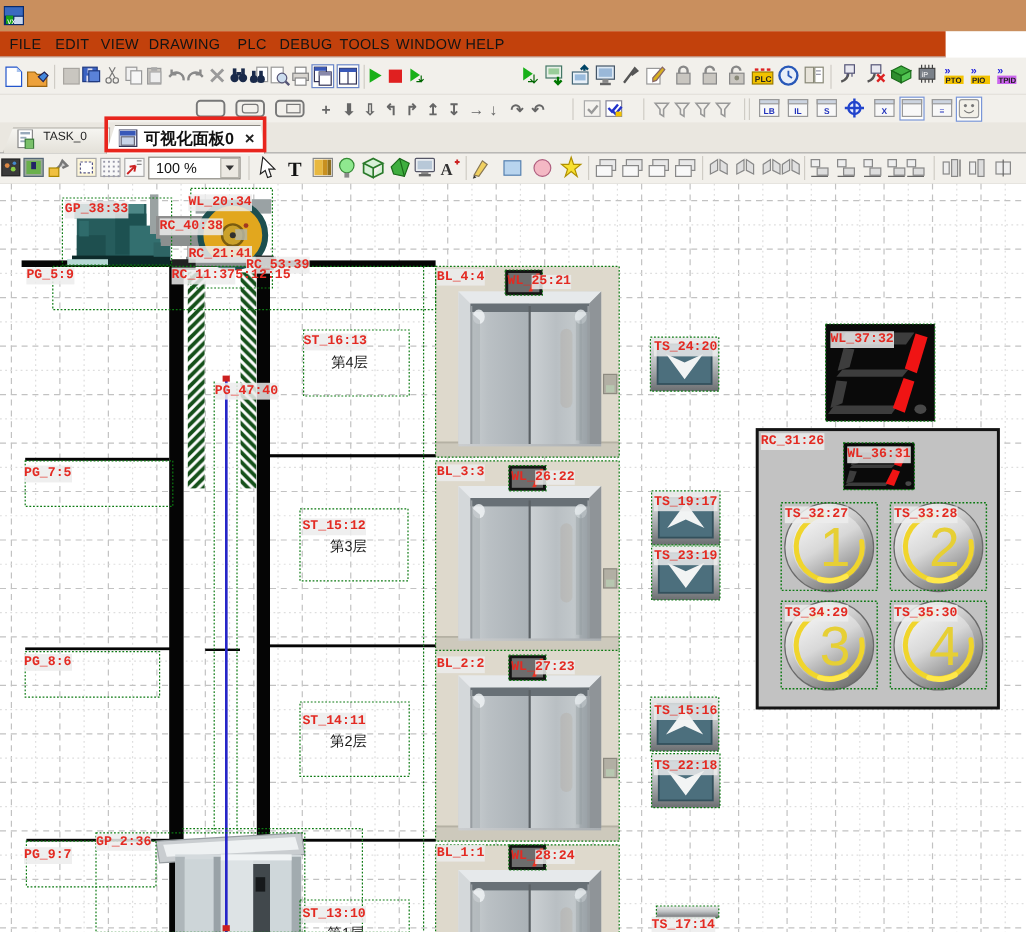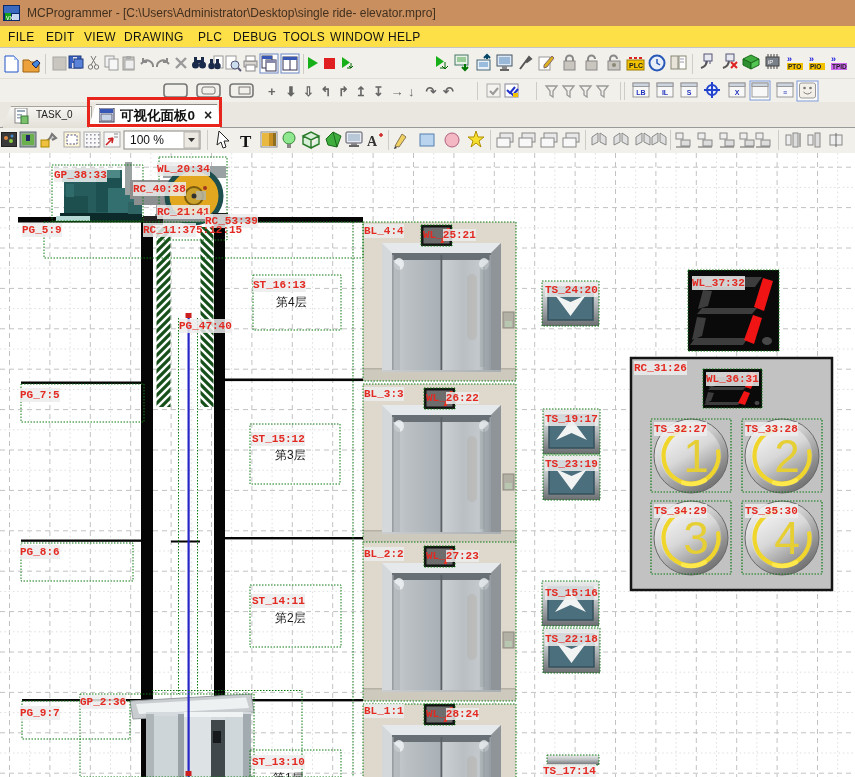--- a/index.html
+++ b/index.html
@@ -1,38 +1,37 @@
 <!DOCTYPE html>
 <html><head><meta charset="utf-8"><style>
 html,body{margin:0;padding:0}
 body{width:855px;height:777px;overflow:hidden;position:relative;font-family:"Liberation Sans",sans-serif;background:#fff}
 .abs{position:absolute}
 #title{left:0;top:0;width:855px;height:26px;background:#c98f5e}
 #title .t{left:27px;top:6px;font-size:12px;color:#41301f}
-#menu{left:0;top:26px;width:855px;height:21px;background:#fde047;border-bottom:1px solid #c4c4c4}
+#menu{left:0;top:26px;width:788px;height:21px;background:#c2410c;border-bottom:1px solid #c4c4c4}
 #menu span{position:absolute;top:4px;font-size:12px;letter-spacing:0.3px;color:#141414}
 #tb1{left:0;top:48px;width:855px;height:30px;background:#f2f0eb}
 #tb2{left:0;top:78px;width:855px;height:24px;background:#f2f0eb;border-top:1px solid #e2dfd9}
 #tabs{left:0;top:102px;width:855px;height:25px;background:#eae7e0;border-bottom:1px solid #999}
 #tb3{left:0;top:128px;width:855px;height:25px;background:#f2f0eb;border-bottom:1px solid #c5c2bb}
 #redrect{left:87px;top:97px;width:129px;height:24px;border:3px solid #e8251d;z-index:60;background:transparent}
 .tab0{position:absolute;left:2px;top:4px;width:88px;height:21px;background:linear-gradient(#f6f5f1,#e3e0d8);border:1px solid #a6a39b;border-bottom:none;clip-path:polygon(9px 0,100% 0,100% 100%,0 100%)}
 .tab1{position:absolute;left:88px;top:2px;width:131px;height:24px;background:#fff;border:1px solid #8a8781;border-bottom:none;clip-path:polygon(8px 0,calc(100% - 4px) 0,100% 100%,0 100%)}
 .lb{position:absolute;font-family:"Liberation Mono",monospace;font-weight:bold;font-size:11px;line-height:14px;color:#e32a22;background:rgba(236,236,236,0.85);white-space:pre;z-index:30;letter-spacing:0px}
 .cn{position:absolute;font-family:"Liberation Sans",sans-serif;font-size:12px;color:#1a1a1a;z-index:30}
 </style></head><body>
 <div id="title" class="abs">
  <svg class="abs" style="left:3px;top:3px" width="20" height="20">
       <rect x="0" y="2" width="17" height="16" fill="#0a2a6a"></rect>
       <rect x="1" y="3" width="15" height="7" fill="#3a6ac0"></rect>
       <rect x="2" y="10" width="6" height="7" fill="#18a018"></rect>
       <rect x="9" y="11" width="7" height="6" fill="#c8d8f0"></rect>
       <text x="3" y="17" font-size="7" fill="#fff" font-family="Liberation Sans">vx</text>
     </svg>
- <div class="abs t">MCProgrammer - [C:\Users\Administrator\Desktop\single ride- elevator.mpro]</div>
 </div>
 <div id="menu" class="abs">
  <span style="left:8px">FILE</span>
     <span style="left:46px">EDIT</span>
     <span style="left:84px">VIEW</span>
     <span style="left:124px">DRAWING</span>
     <span style="left:198px">PLC</span>
     <span style="left:233px">DEBUG</span>
     <span style="left:283px">TOOLS</span>
     <span style="left:330px">WINDOW</span>

